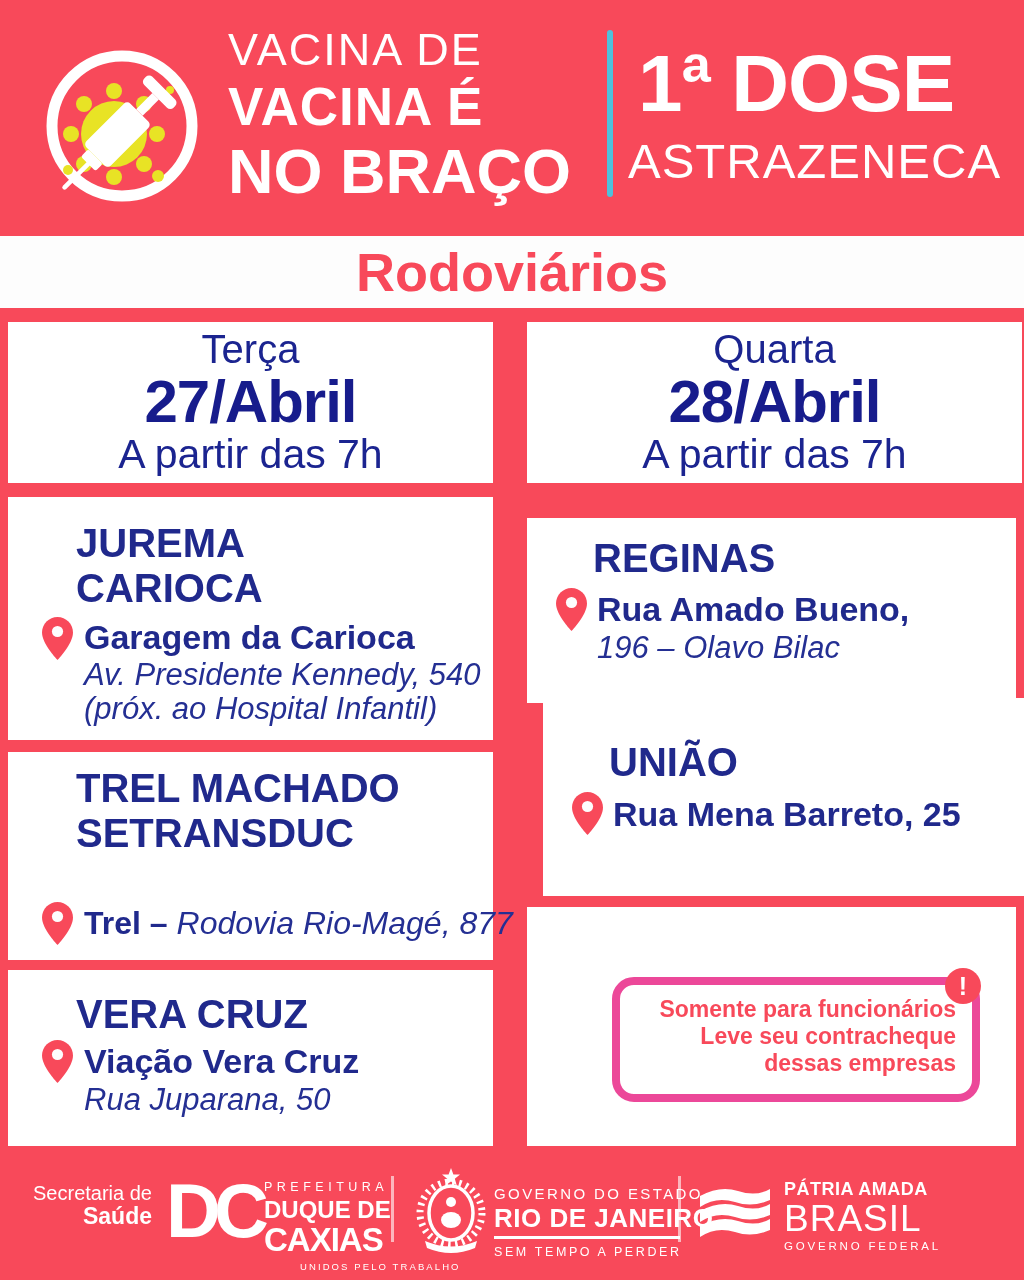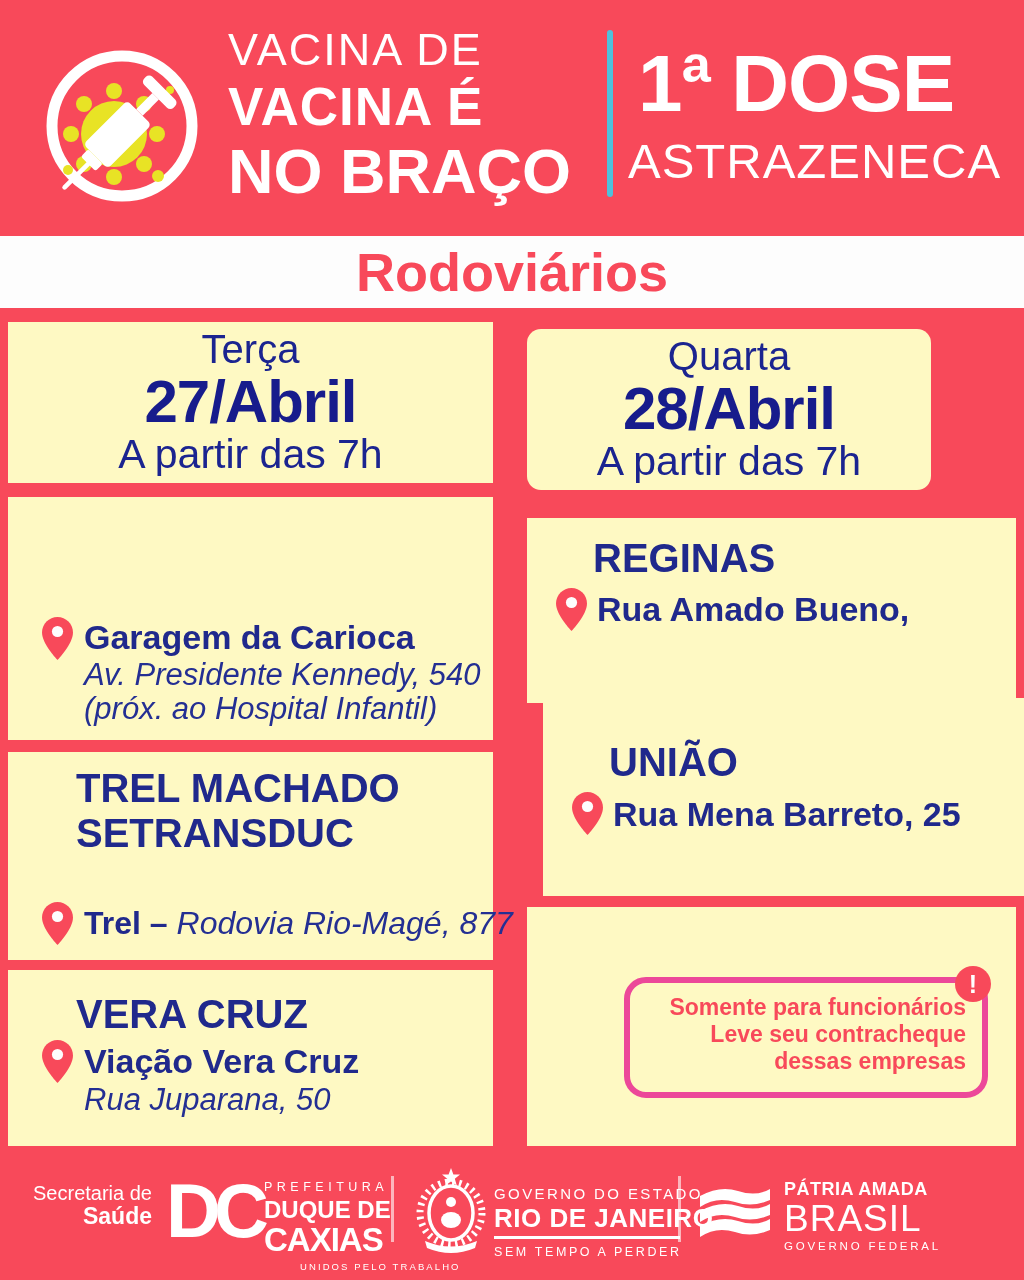--- a/index.html
+++ b/index.html
@@ -16,23 +16,23 @@
   .b1{top:80px;font-size:53px;letter-spacing:1px;}
   .b2{top:140px;font-size:63px;letter-spacing:0px;}
   .hdr-sep{position:absolute;left:607px;top:30px;width:6px;height:167px;background:#4FC1DC;border-radius:3px;}
   .dose{position:absolute;left:638px;top:0;color:#FFFFFF;}
   .dose-title{position:absolute;left:0;top:44px;font-size:80px;font-weight:700;letter-spacing:-1px;white-space:nowrap;line-height:1;}
   .dose-sub{position:absolute;left:-10px;top:137px;font-size:49px;font-weight:300;letter-spacing:1px;white-space:nowrap;line-height:1;}
   
   .band{position:absolute;left:0;top:236px;width:1024px;height:72px;background:#FDFDFD;display:flex;align-items:center;justify-content:center;}
   .band h1{margin:0;color:#F8495A;font-size:54px;font-weight:700;line-height:1;}
   
-  .card{position:absolute;background:#fef9c3;}
+  .card{position:absolute;background:#ffffff;}
   .dc-left{left:8px;top:322px;width:485px;height:161px;}
-  .dc-right{left:527px;top:329px;width:404px;height:161px;border-radius:14px;}
+  .dc-right{left:527px;top:322px;width:495px;height:161px;}
   .date-card{display:flex;flex-direction:column;align-items:center;justify-content:center;}
   .day{color:#1B2490;font-size:40px;line-height:1.05;}
   .date{color:#171C8C;font-size:60px;font-weight:700;line-height:1.05;letter-spacing:-1px;}
   .time{color:#1B2490;font-size:41px;line-height:1.05;}
   .loc-name{margin:0;position:absolute;color:#20298C;font-size:40px;font-weight:700;line-height:1.13;}
   .venue{position:absolute;color:#20298C;font-size:34px;font-weight:700;white-space:nowrap;}
   .addr{position:absolute;color:#242F93;font-size:31px;font-style:italic;white-space:nowrap;}
   .pin{position:absolute;width:31px;height:43px;}
   
   .l1{left:8px;top:497px;width:485px;height:243px;}
@@ -57,21 +57,21 @@
   .r1 .loc-name{left:66px;top:18px;width:420px;white-space:nowrap;}
   .r1 .pin{left:29px;top:70px;}
   .r1 .venue{left:70px;top:72px;}
   .r1 .a1{left:70px;top:112px;}
   .r2{left:543px;top:698px;width:489px;height:198px;}
   .r2 .loc-name{left:66px;top:42px;width:420px;white-space:nowrap;}
   .r2 .pin{left:29px;top:94px;}
   .r2 .venue{left:70px;top:97px;}
   
   .r3{left:527px;top:907px;width:489px;height:239px;}
-  .notice-box{position:absolute;left:85px;top:70px;width:336px;height:98px;border:6px solid #ec4899;border-radius:22px;text-align:right;padding:11px 16px 0 0;box-sizing:content-box;margin-left:12px;}
+  .notice-box{position:absolute;left:85px;top:70px;width:336px;height:98px;border:8px solid #ec4899;border-radius:22px;text-align:right;padding:11px 16px 0 0;box-sizing:content-box;}
   .notice-line{color:#F8495A;font-size:23px;font-weight:700;line-height:1.17;}
   .notice-badge{position:absolute;top:-17px;right:-9px;width:36px;height:36px;border-radius:50%;background:#F8495A;color:#FFFFFF;font-size:25px;font-weight:700;display:flex;align-items:center;justify-content:center;}
   
   .footer{position:absolute;left:0;top:1146px;width:1024px;height:134px;color:#FFFFFF;}
   .sec{position:absolute;left:30px;top:36px;width:122px;text-align:right;line-height:1.1;}
   .sec1{font-size:20px;}
   .sec2{font-size:23px;font-weight:700;}
   .dc-logo{position:absolute;left:166px;top:37px;font-size:76px;font-weight:700;letter-spacing:-7px;line-height:56px;}
   .city{position:absolute;left:264px;top:35px;line-height:1;}
   .c-label{font-size:12.5px;letter-spacing:4.5px;font-weight:400;}
@@ -157,20 +157,21 @@
     <div class="time">A partir das 7h</div>
   </section>
 
   <section class="card date-card dc-right">
     <div class="day">Quarta</div>
     <div class="date">28/Abril</div>
     <div class="time">A partir das 7h</div>
   </section>
 
   <section class="card l1">
+    <h2 class="loc-name">JUREMA CARIOCA</h2>
     <svg class="pin" viewBox="0 0 31 43">
         <use href="#pin-shape"></use>
       </svg>
     <div class="venue">Garagem da Carioca</div>
     <div class="addr a1">Av. Presidente Kennedy, 540</div>
     <div class="addr a2">(próx. ao Hospital Infantil)</div>
   </section>
 
   <section class="card l2">
     <h2 class="loc-name">TREL MACHADO SETRANSDUC</h2>
@@ -190,20 +191,21 @@
     <div class="venue">Viação Vera Cruz</div>
     <div class="addr a1">Rua Juparana, 50</div>
   </section>
 
   <section class="card r1">
     <h2 class="loc-name">REGINAS</h2>
     <svg class="pin" viewBox="0 0 31 43">
         <use href="#pin-shape"></use>
       </svg>
     <div class="venue">Rua Amado Bueno,</div>
+    <div class="addr a1">196 – Olavo Bilac</div>
   </section>
 
   <section class="card r2">
     <h2 class="loc-name">UNIÃO</h2>
     <svg class="pin" viewBox="0 0 31 43">
         <use href="#pin-shape"></use>
       </svg>
     <div class="venue">Rua Mena Barreto, 25</div>
   </section>
 

